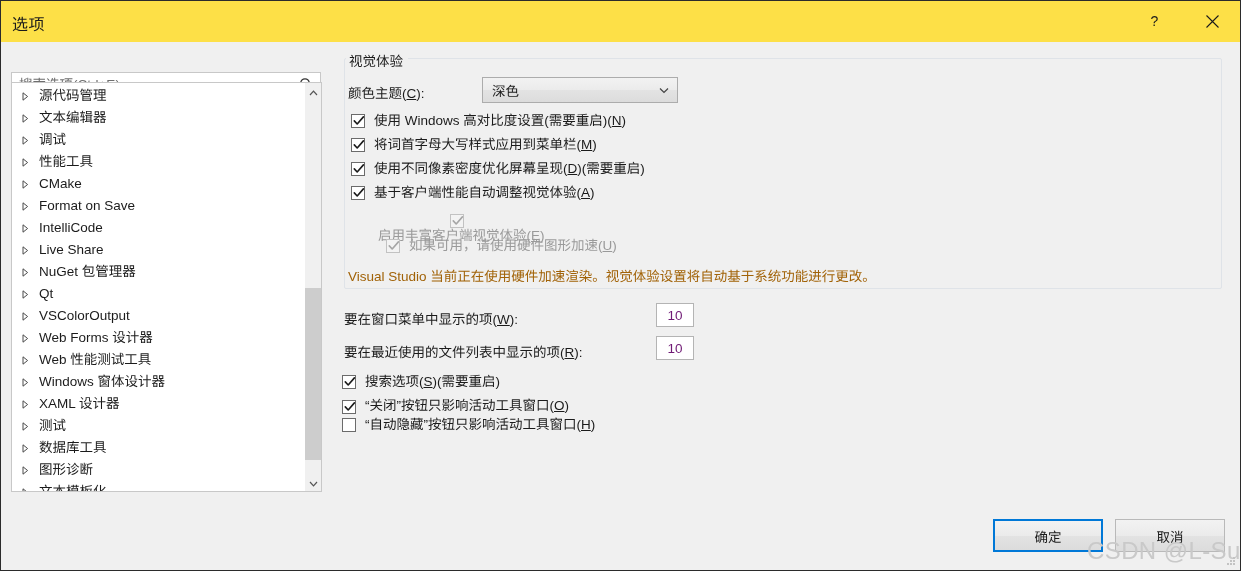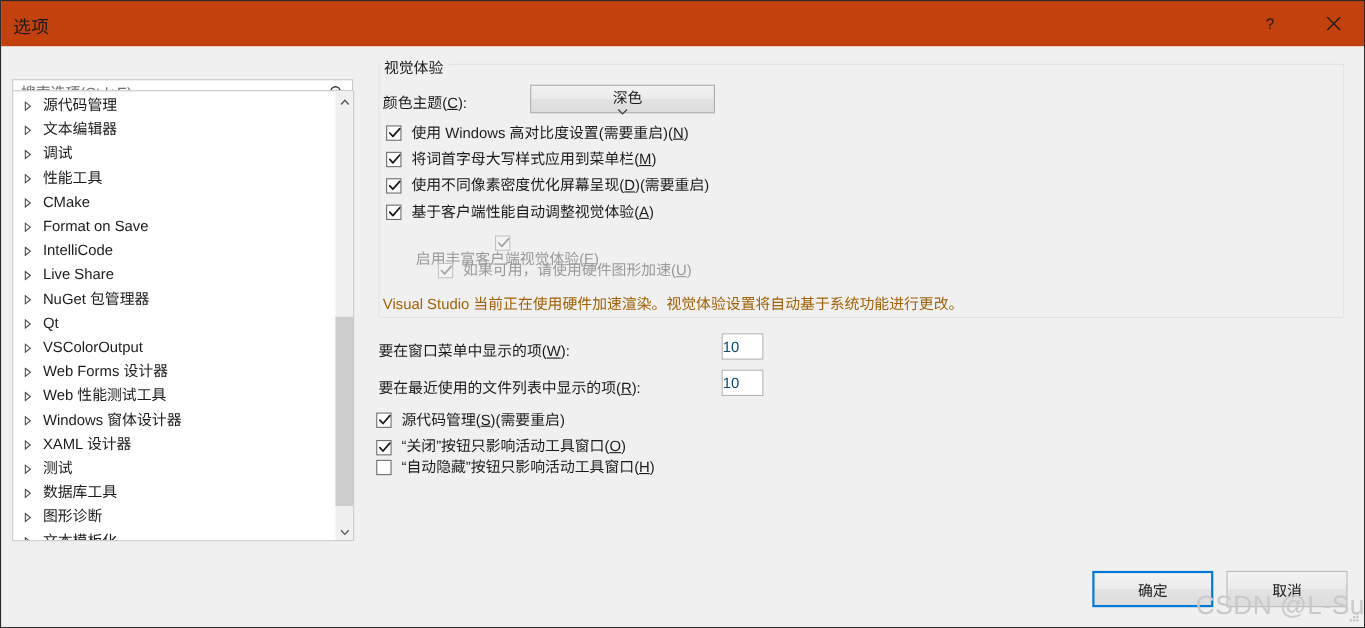--- a/index.html
+++ b/index.html
@@ -24,21 +24,21 @@
     border-bottom: 1px solid #2b2b2b;
     overflow: hidden;
   }
 
   
   #titlebar {
     position: absolute;
     left: 0; top: 0;
     width: 1241px;
     height: 42px;
-    background: #c2410c;
+    background: #fde047;
     border-top: 1px solid #2b2b2b;
     box-sizing: border-box;
   }
   #dialog-title {
     position: absolute;
     left: 11px;
     top: 10px;
     font-size: 16px;
     color: #1b1b1b;
     letter-spacing: .5px;
@@ -187,29 +187,28 @@
     font-size: 13.5px;
     color: #1b1b1b;
     white-space: nowrap;
   }
 
   #theme-label { left: 347px; top: 82px; }
   #theme-select {
     position: absolute;
     left: 481px;
     top: 77px;
-    width: 168px;
+    width: 196px;
     height: 26px;
     box-sizing: border-box;
     background: linear-gradient(to bottom, #f2f2f2 0%, #ebebeb 50%, #e3e3e3 51%, #dcdcdc 100%);
     border: 1px solid #acacac;
     display: flex;
     align-items: center;
     cursor: default;
-    flex-direction: column;
   }
   #theme-value {
     padding-left: 9px;
     font-size: 13.5px;
     color: #1b1b1b;
     flex: 1;
   }
   #theme-chevron {
     width: 26px;
     display: flex;
@@ -250,21 +249,21 @@
     line-height: 16px;
   }
   .cb-text.disabled { color: #9a9a9a; }
   .acc { text-decoration: underline; }
 
   #cb-high-contrast { left: 350px; top: 113px; }
   #cb-title-case    { left: 350px; top: 137px; }
   #cb-pixel-density { left: 350px; top: 161px; }
   #cb-auto-adjust   { left: 350px; top: 185px; }
   #cb-rich-client   { left: 377px; top: 214px; flex-direction: column; }
-  #cb-hw-accel      { left: 397px; top: 238px; }
+  #cb-hw-accel      { left: 385px; top: 238px; }
 
   #render-info {
     position: absolute;
     left: 347px;
     top: 265px;
     font-size: 13.5px;
     color: #a16207;
     white-space: nowrap;
   }
 
@@ -273,21 +272,22 @@
 
   .num-input {
     position: absolute;
     width: 38px;
     height: 24px;
     box-sizing: border-box;
     background: #ffffff;
     border: 1px solid #b4b4b4;
     font-family: inherit;
     font-size: 13.5px;
-    color: #0c4a6e;
+    color: #701a75;
+    text-align: center;
     padding: 0;
     outline: none;
   }
   #input-window-menu-items { left: 655px; top: 303px; }
   #input-recent-files      { left: 655px; top: 336px; }
 
   #cb-status-bar   { left: 341px; top: 374px; }
   #cb-close-button { left: 341px; top: 398px; align-items: flex-end; }
   #cb-auto-hide    { left: 341px; top: 417px; }
 
@@ -628,21 +628,21 @@
     <span>要在最近使用的文件列表中显示的项(</span><span class="acc">R</span><span>):</span>
   </div>
   <input class="num-input" id="input-recent-files" type="text" value="10" style="">
 
   <div class="cb-row" id="cb-status-bar">
       <span class="cb-box">
         <svg class="tick" width="12" height="12" viewBox="0 0 12 12">
           <path d="M1.3 5.9 L4.2 9 L10.4 1.9" stroke="#1b1b1b" stroke-width="1.6" fill="none" stroke-linecap="round" stroke-linejoin="round"></path>
         </svg>
       </span>
-      <span class="cb-text"><span>源代码管理(</span><span class="acc">S</span><span>)(需要重启)</span></span>
+      <span class="cb-text"><span>搜索选项(</span><span class="acc">S</span><span>)(需要重启)</span></span>
     </div>
   <div class="cb-row" id="cb-close-button">
       <span class="cb-box">
         <svg class="tick" width="12" height="12" viewBox="0 0 12 12">
           <path d="M1.3 5.9 L4.2 9 L10.4 1.9" stroke="#1b1b1b" stroke-width="1.6" fill="none" stroke-linecap="round" stroke-linejoin="round"></path>
         </svg>
       </span>
       <span class="cb-text"><span>“关闭”按钮只影响活动工具窗口(</span><span class="acc">O</span><span>)</span></span>
     </div>
   <div class="cb-row" id="cb-auto-hide">

